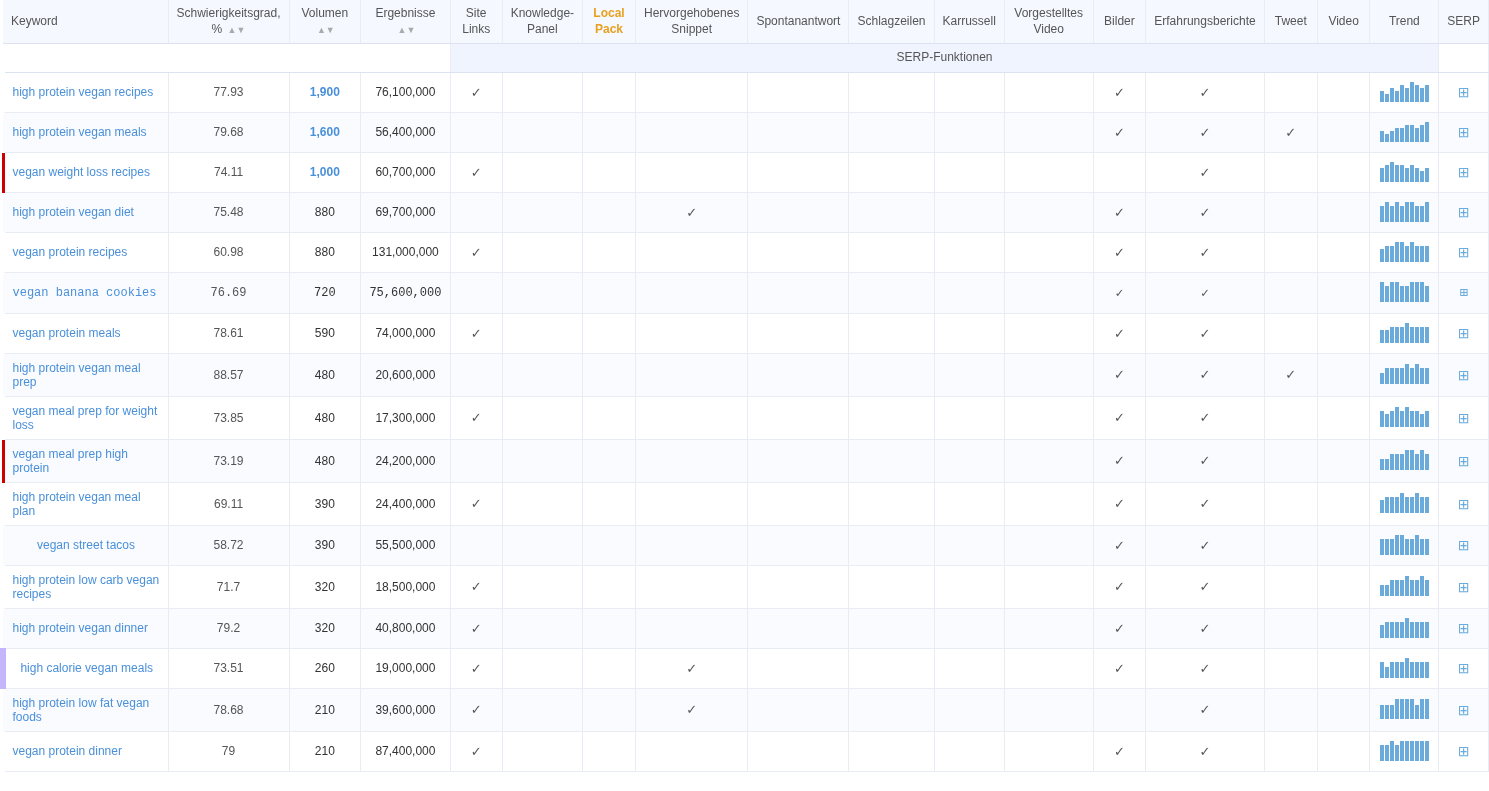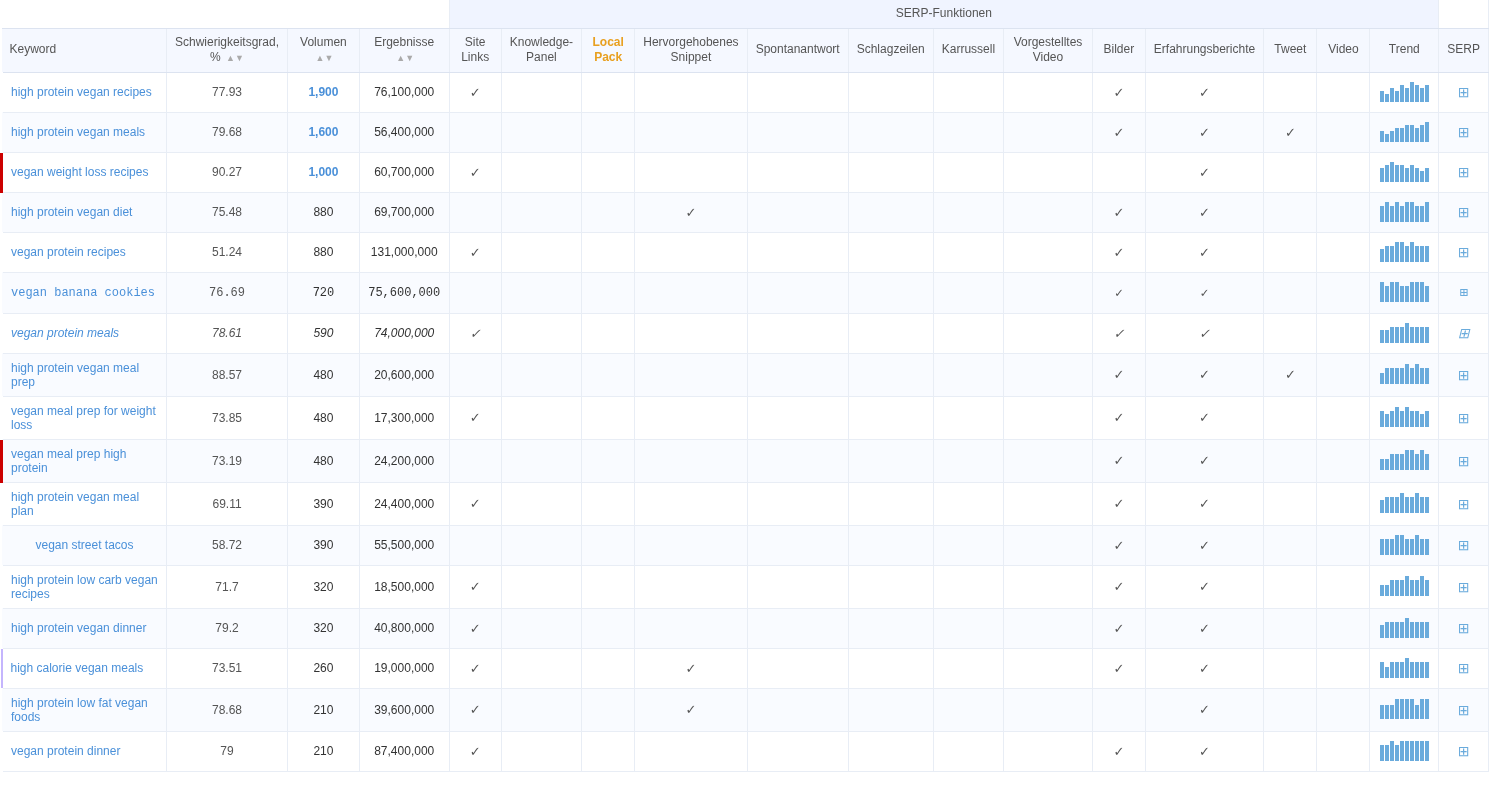--- a/index.html
+++ b/index.html
@@ -52,84 +52,84 @@
     .col-trend { width: 70px; }
     .col-serp-btn { width: 40px; }
   </style>
 </head>
 <body>
 
 <div class="table-container">
   <table>
     <thead>
       <tr>
+        <th class="keyword-col col-keyword">
+          <span>Keyword</span>
+        </th>
+        <th class="col-diff sort-col">
+          <span>Schwierigkeitsgrad, %</span>
+          <span class="sort-arrow">▲▼</span>
+        </th>
+        <th class="col-vol sort-col">
+          <span>Volumen</span>
+          <span class="sort-arrow">▲▼</span>
+        </th>
+        <th class="col-results sort-col">
+          <span>Ergebnisse</span>
+          <span class="sort-arrow">▲▼</span>
+        </th>
+        <th class="col-serp-sm">
+          <span>Site Links</span>
+        </th>
+        <th class="col-serp-md">
+          <span>Knowledge-Panel</span>
+        </th>
+        <th class="col-serp-sm highlighted-local">
+          <span>Local Pack</span>
+        </th>
+        <th class="col-serp-lg">
+          <span>Hervorgehobenes Snippet</span>
+        </th>
+        <th class="col-serp-lg">
+          <span>Spontanantwort</span>
+        </th>
+        <th class="col-serp-md">
+          <span>Schlagzeilen</span>
+        </th>
+        <th class="col-serp-md">
+          <span>Karrussell</span>
+        </th>
+        <th class="col-serp-lg">
+          <span>Vorgestelltes Video</span>
+        </th>
+        <th class="col-serp-sm">
+          <span>Bilder</span>
+        </th>
+        <th class="col-serp-lg">
+          <span>Erfahrungsberichte</span>
+        </th>
+        <th class="col-serp-sm">
+          <span>Tweet</span>
+        </th>
+        <th class="col-serp-sm">
+          <span>Video</span>
+        </th>
+        <th class="col-trend">
+          <span>Trend</span>
+        </th>
+        <th class="col-serp-btn">
+          <span>SERP</span>
+        </th>
+      </tr>
+      <tr>
         <th colspan="4" style="background:#fff; border-bottom:1px solid #dce3f0;"></th>
         <th colspan="13" class="serp-header">
           <span>SERP-Funktionen</span>
         </th>
         <th colspan="2" style="background:#fff; border-bottom:1px solid #dce3f0;"></th>
-      </tr>
-      <tr>
-        <th class="keyword-col col-keyword">
-          <span>Keyword</span>
-        </th>
-        <th class="col-diff sort-col">
-          <span>Schwierigkeitsgrad, %</span>
-          <span class="sort-arrow">▲▼</span>
-        </th>
-        <th class="col-vol sort-col">
-          <span>Volumen</span>
-          <span class="sort-arrow">▲▼</span>
-        </th>
-        <th class="col-results sort-col">
-          <span>Ergebnisse</span>
-          <span class="sort-arrow">▲▼</span>
-        </th>
-        <th class="col-serp-sm">
-          <span>Site Links</span>
-        </th>
-        <th class="col-serp-md">
-          <span>Knowledge-Panel</span>
-        </th>
-        <th class="col-serp-sm highlighted-local">
-          <span>Local Pack</span>
-        </th>
-        <th class="col-serp-lg">
-          <span>Hervorgehobenes Snippet</span>
-        </th>
-        <th class="col-serp-lg">
-          <span>Spontanantwort</span>
-        </th>
-        <th class="col-serp-md">
-          <span>Schlagzeilen</span>
-        </th>
-        <th class="col-serp-md">
-          <span>Karrussell</span>
-        </th>
-        <th class="col-serp-lg">
-          <span>Vorgestelltes Video</span>
-        </th>
-        <th class="col-serp-sm">
-          <span>Bilder</span>
-        </th>
-        <th class="col-serp-lg">
-          <span>Erfahrungsberichte</span>
-        </th>
-        <th class="col-serp-sm">
-          <span>Tweet</span>
-        </th>
-        <th class="col-serp-sm">
-          <span>Video</span>
-        </th>
-        <th class="col-trend">
-          <span>Trend</span>
-        </th>
-        <th class="col-serp-btn">
-          <span>SERP</span>
-        </th>
       </tr>
     </thead>
     <tbody id="table-body">
     <tr style="background: rgb(255, 255, 255);">
     <td class="keyword-col" style="border-left: 3px solid transparent;">
       <a href="#" class="keyword-link">high protein vegan recipes</a>
     </td>
     <td><span class="difficulty-val">77.93</span></td>
     <td><span style="color:#4a90d9; font-weight:bold">1,900</span></td>
     <td>76,100,000</td>
@@ -189,21 +189,21 @@
               <span style="height:14px;"></span>
               <span style="height:17px;"></span>
               <span style="height:20px;"></span>
             </div></td>
     <td><span class="serp-icon">⊞</span></td>
   </tr>
         <tr style="background: rgb(255, 255, 255);">
     <td class="keyword-col" style="border-left: 3px solid #cc0000;">
       <a href="#" class="keyword-link">vegan weight loss recipes</a>
     </td>
-    <td><span class="difficulty-val">90.27</span></td>
+    <td><span class="difficulty-val">74.11</span></td>
     <td><span style="color:#4a90d9; font-weight:bold">1,000</span></td>
     <td>60,700,000</td>
     <td><span class="checkmark">✓</span></td>
     <td></td>
     <td></td>
     <td></td>
     <td></td>
     <td></td>
     <td></td>
     <td></td>
@@ -255,21 +255,21 @@
               <span style="height:16px;"></span>
               <span style="height:16px;"></span>
               <span style="height:20px;"></span>
             </div></td>
     <td><span class="serp-icon">⊞</span></td>
   </tr>
         <tr style="background: rgb(255, 255, 255);">
     <td class="keyword-col" style="border-left: 3px solid transparent;">
       <a href="#" class="keyword-link">vegan protein recipes</a>
     </td>
-    <td><span class="difficulty-val">51.24</span></td>
+    <td><span class="difficulty-val">60.98</span></td>
     <td><span style="color:#333; font-weight:normal">880</span></td>
     <td>131,000,000</td>
     <td><span class="checkmark">✓</span></td>
     <td></td>
     <td></td>
     <td></td>
     <td></td>
     <td></td>
     <td></td>
     <td></td>
@@ -317,21 +317,21 @@
               <span style="height:20px;"></span>
               <span style="height:16px;"></span>
               <span style="height:16px;"></span>
               <span style="height:20px;"></span>
               <span style="height:20px;"></span>
               <span style="height:20px;"></span>
               <span style="height:16px;"></span>
             </div></td>
     <td><span class="serp-icon">⊞</span></td>
   </tr>
-        <tr style="background: rgb(255, 255, 255); font-style: italic;">
+        <tr style="background: rgb(255, 255, 255);">
     <td class="keyword-col" style="border-left: 3px solid transparent;">
       <a href="#" class="keyword-link">vegan protein meals</a>
     </td>
     <td><span class="difficulty-val">78.61</span></td>
     <td><span style="color:#333; font-weight:normal">590</span></td>
     <td>74,000,000</td>
     <td><span class="checkmark">✓</span></td>
     <td></td>
     <td></td>
     <td></td>
@@ -582,21 +582,21 @@
               <span style="height:16px;"></span>
               <span style="height:20px;"></span>
               <span style="height:16px;"></span>
               <span style="height:16px;"></span>
               <span style="height:16px;"></span>
               <span style="height:16px;"></span>
             </div></td>
     <td><span class="serp-icon">⊞</span></td>
   </tr>
         <tr style="background: rgb(255, 255, 255);">
-    <td class="keyword-col" style="border-left: 2px solid #c4b5fd;">
+    <td class="keyword-col" style="border-left: 6px solid #c4b5fd; text-align: center;">
       <a href="#" class="keyword-link">high calorie vegan meals</a>
     </td>
     <td><span class="difficulty-val">73.51</span></td>
     <td><span style="color:#333; font-weight:normal">260</span></td>
     <td>19,000,000</td>
     <td><span class="checkmark">✓</span></td>
     <td></td>
     <td></td>
     <td><span class="checkmark">✓</span></td>
     <td></td>

